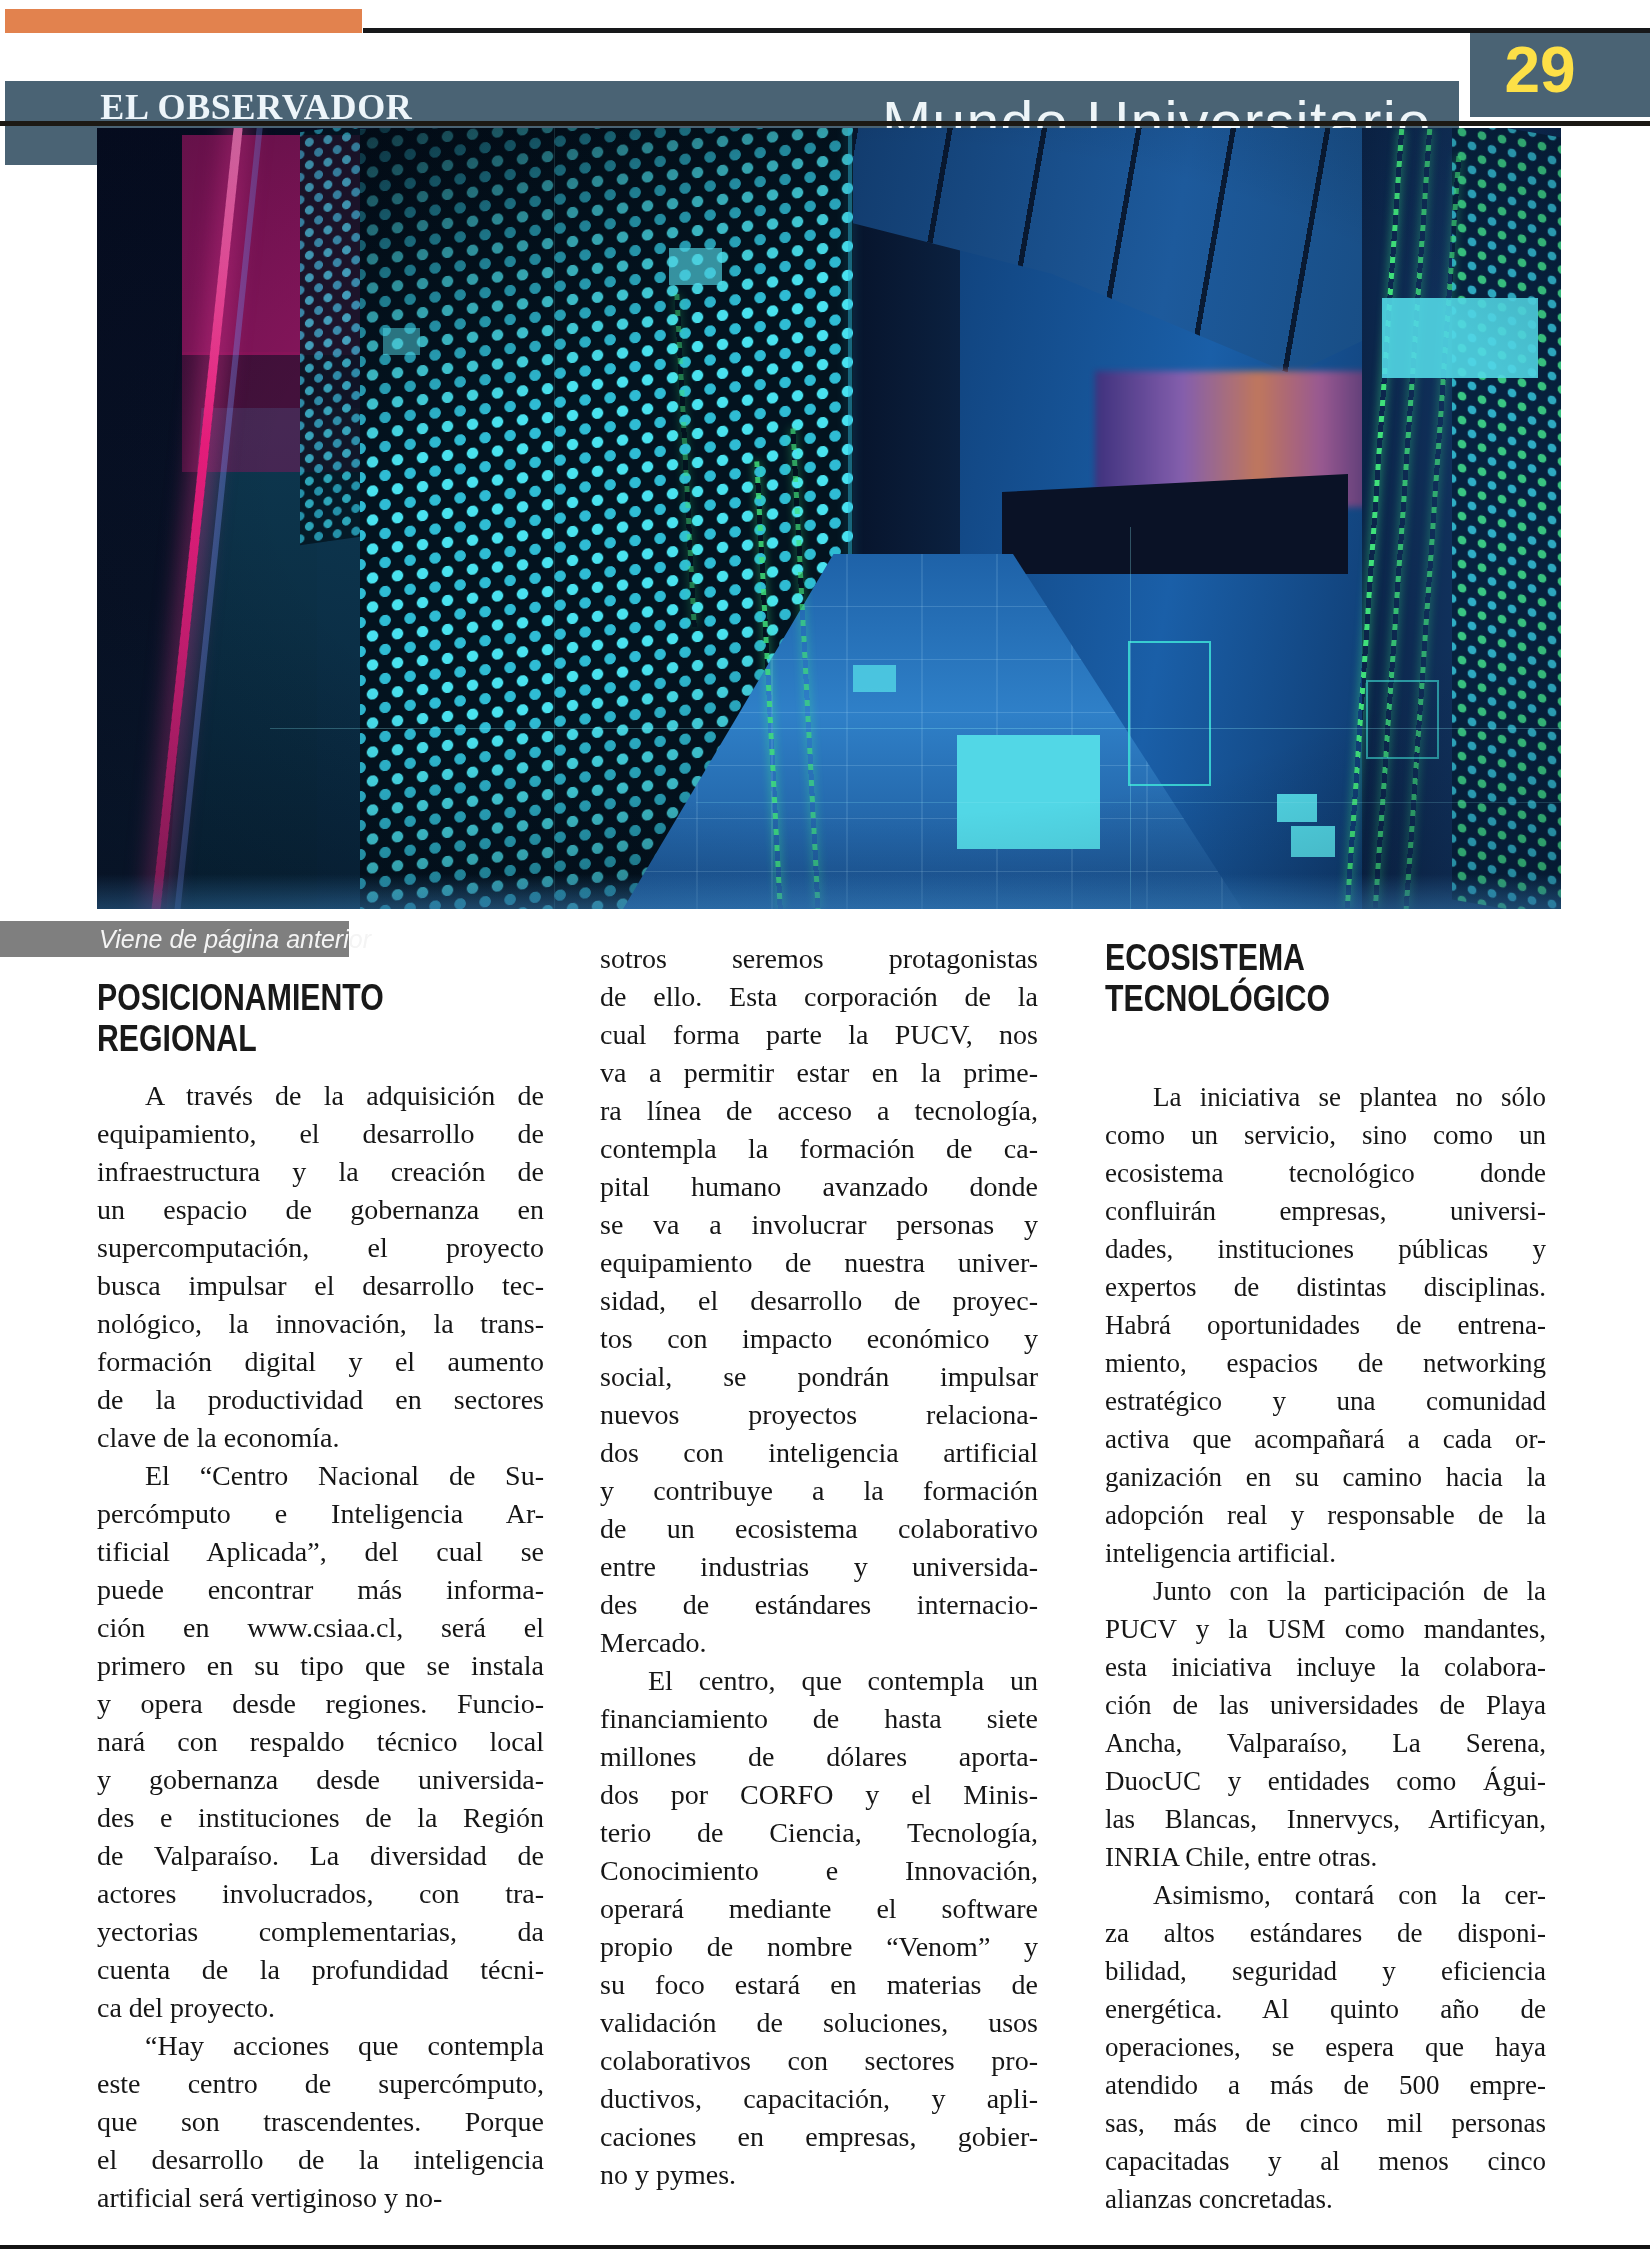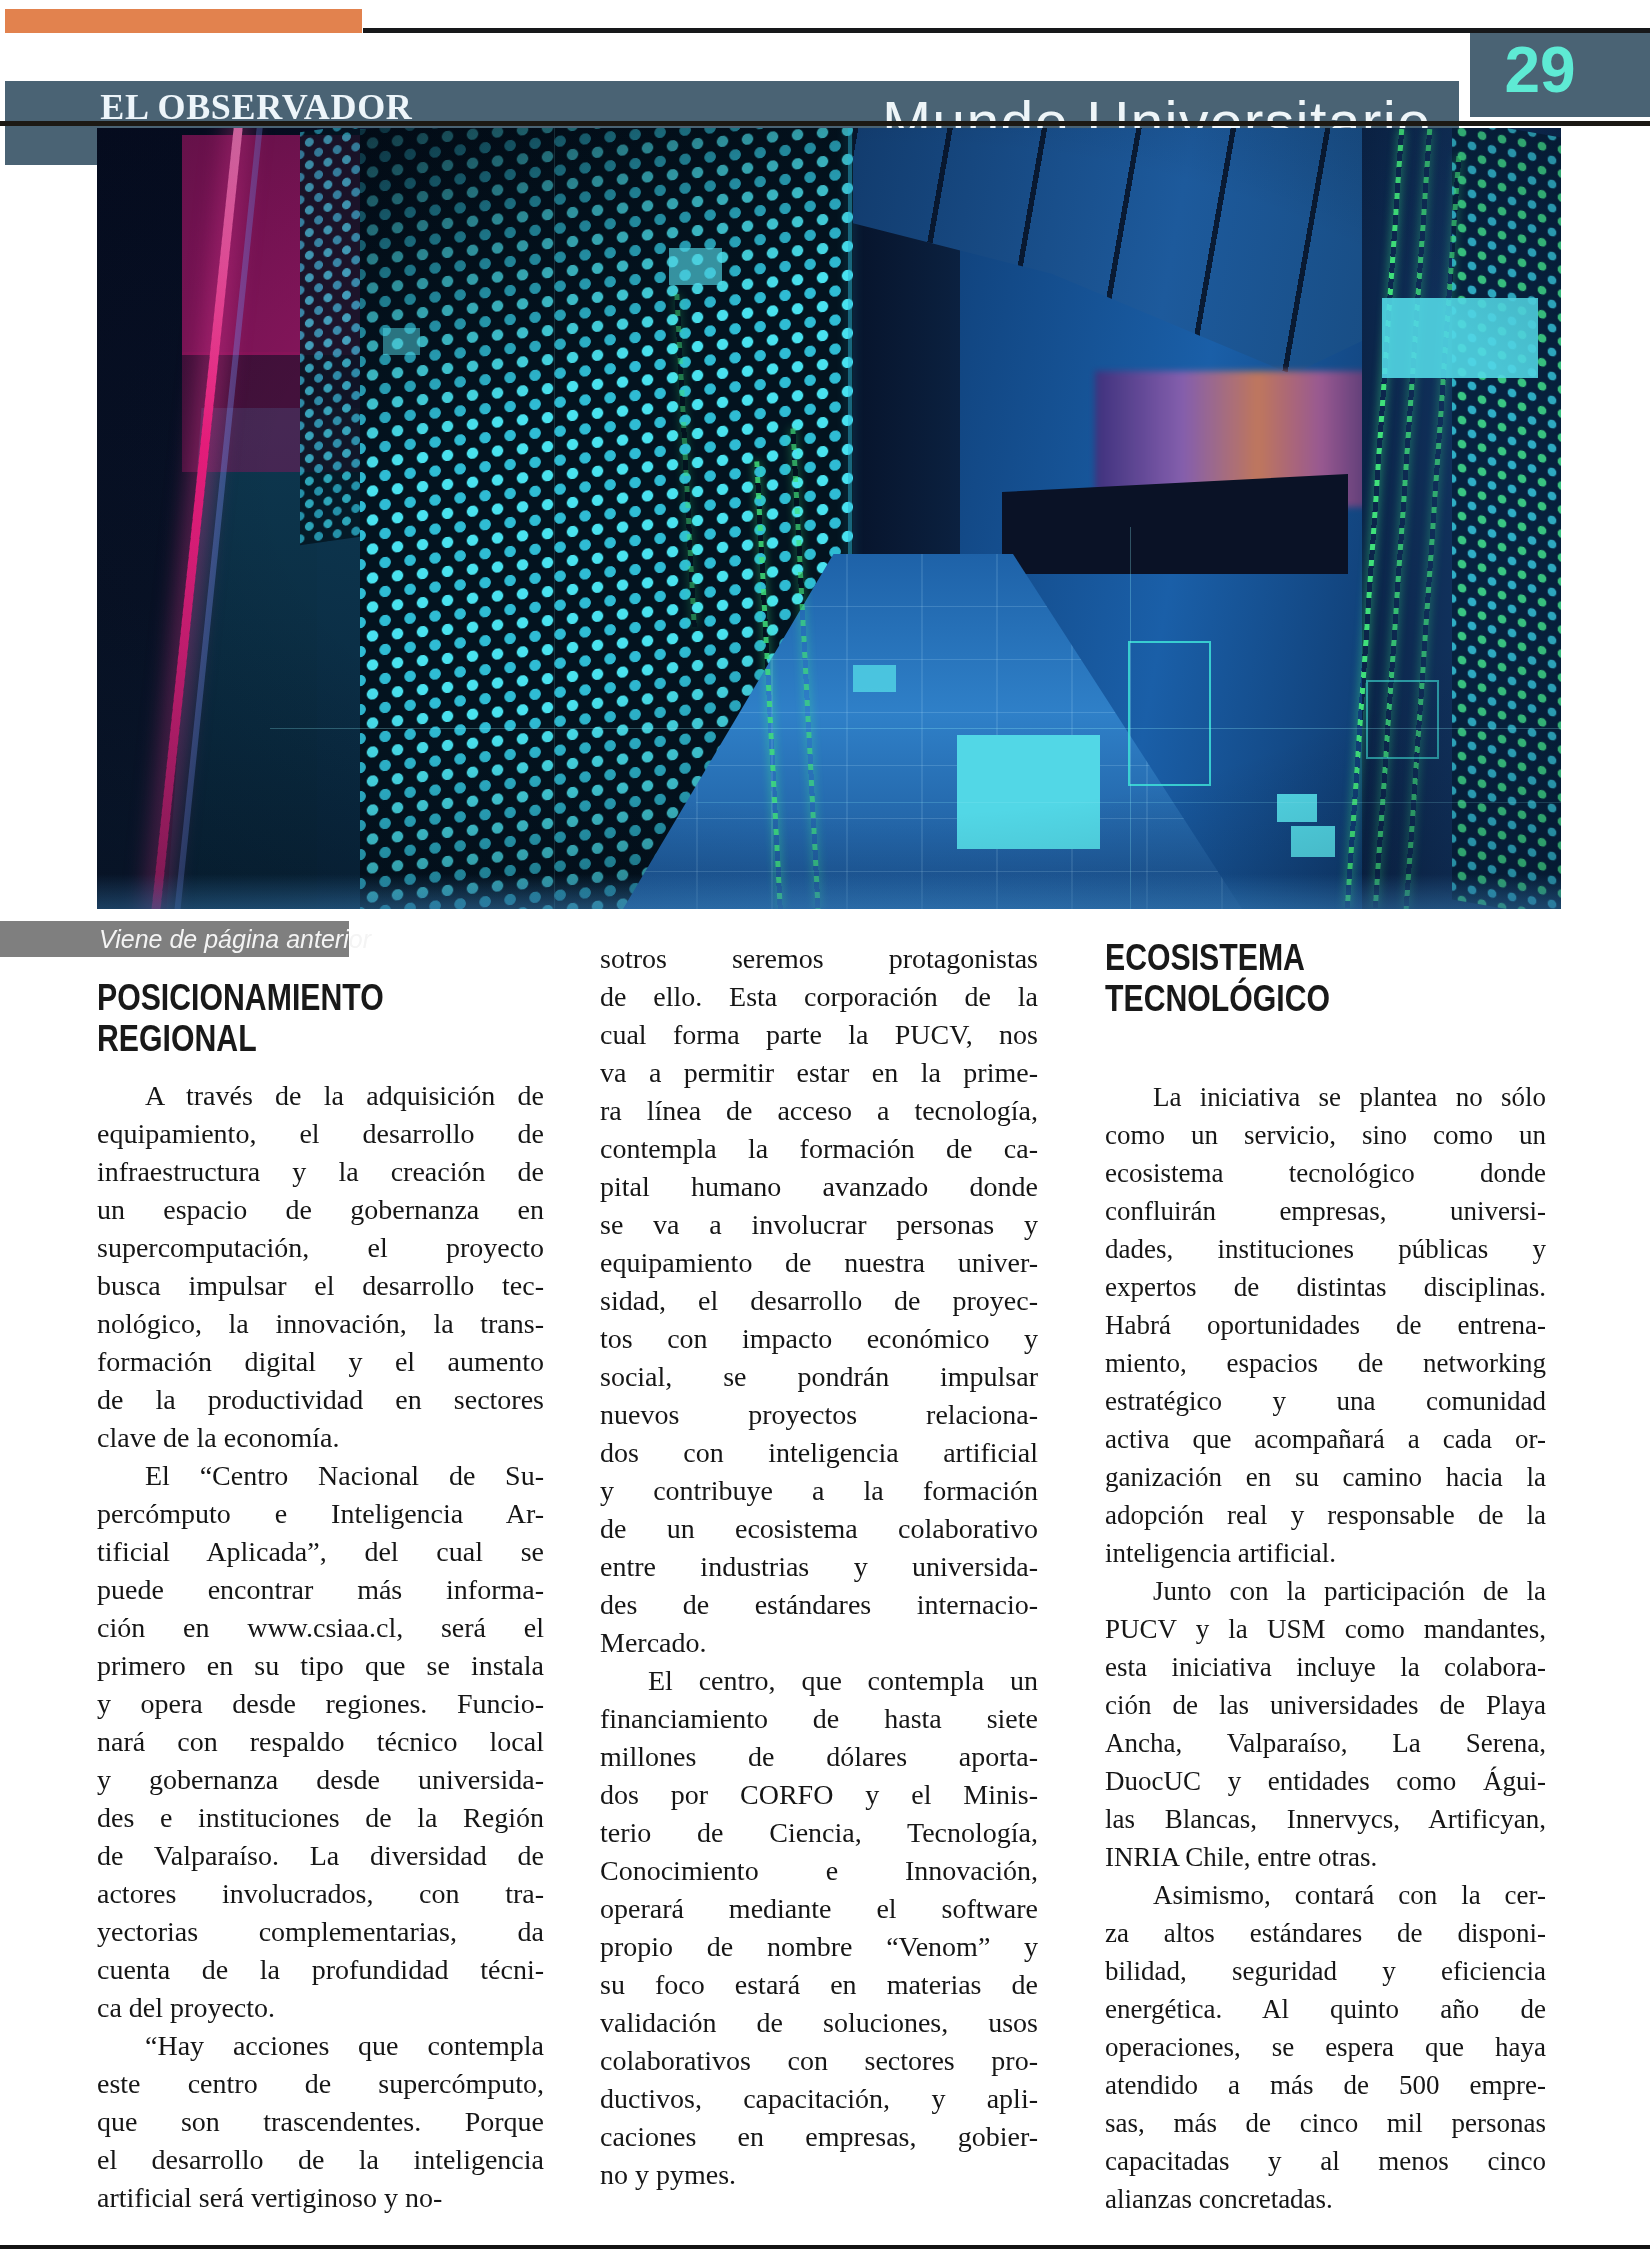--- a/index.html
+++ b/index.html
@@ -8,21 +8,21 @@
     font-family:"Liberation Sans",sans-serif;
   }
   
   .orange-bar{position:absolute;left:5.3px;top:9.3px;width:357px;height:24px;background:#E2824E;}
   .top-rule{position:absolute;left:363px;top:28px;width:1288px;height:4.7px;background:#17181a;}
   .band{position:absolute;left:5.3px;top:33px;width:1454px;height:84px;background:#4A6374;margin-top:48px;}
   .brand-title{position:absolute;left:95px;top:8px;font:700 36px/1 "Liberation Serif",serif;color:#edf5fa;letter-spacing:0.7px;white-space:nowrap;}
   .brand-date{position:absolute;left:96px;top:49px;font:400 24.6px/1 "Liberation Sans",sans-serif;color:#d9e9f1;white-space:nowrap;text-align:center;}
   .section-title{position:absolute;right:28px;top:50%;transform:translateY(-50%);font:400 59px/1 "Liberation Sans",sans-serif;color:#eef5f8;letter-spacing:1.3px;white-space:nowrap;}
   .page-box{position:absolute;left:1470px;top:33px;width:181px;height:84px;background:#4A6374;}
-  .page-num{position:absolute;left:0;top:0;width:140px;height:84px;line-height:81px;text-align:center;font:700 64px "Liberation Sans",sans-serif;color:#5eead4;}
+  .page-num{position:absolute;left:0;top:0;width:140px;height:84px;line-height:81px;text-align:center;font:700 64px "Liberation Sans",sans-serif;color:#fde047;}
   .photo-rule{position:absolute;left:0;top:121px;width:1651px;height:5.3px;background:#1c1914;}
   .bottom-rule{position:absolute;left:0;top:2245px;width:1651px;height:5.3px;background:#141414;}
 
   
   .photo{position:absolute;left:97px;top:128px;width:1464px;height:781px;overflow:hidden;
     background:linear-gradient(100deg,#04091c 0%,#071129 10%,#0a1b3e 22%,#0e2c5e 38%,#11447f 55%,#1a5fa8 72%,#0f3a6e 88%,#0a2450 100%);}
   .photo div{position:absolute;}
   .ph-left-dark{left:0;top:0;width:220px;height:100%;background:linear-gradient(180deg,#060d22,#081226 60%,#0a1a30);}
   .ph-teal-slab{left:87px;top:280px;width:286px;height:502px;background:linear-gradient(180deg,rgba(14,60,84,.9),rgba(8,38,58,.85));transform:skewX(-4deg);}
   .ph-magenta{left:85px;top:6.7px;width:263px;height:220px;background:rgba(196,24,118,.66);}

